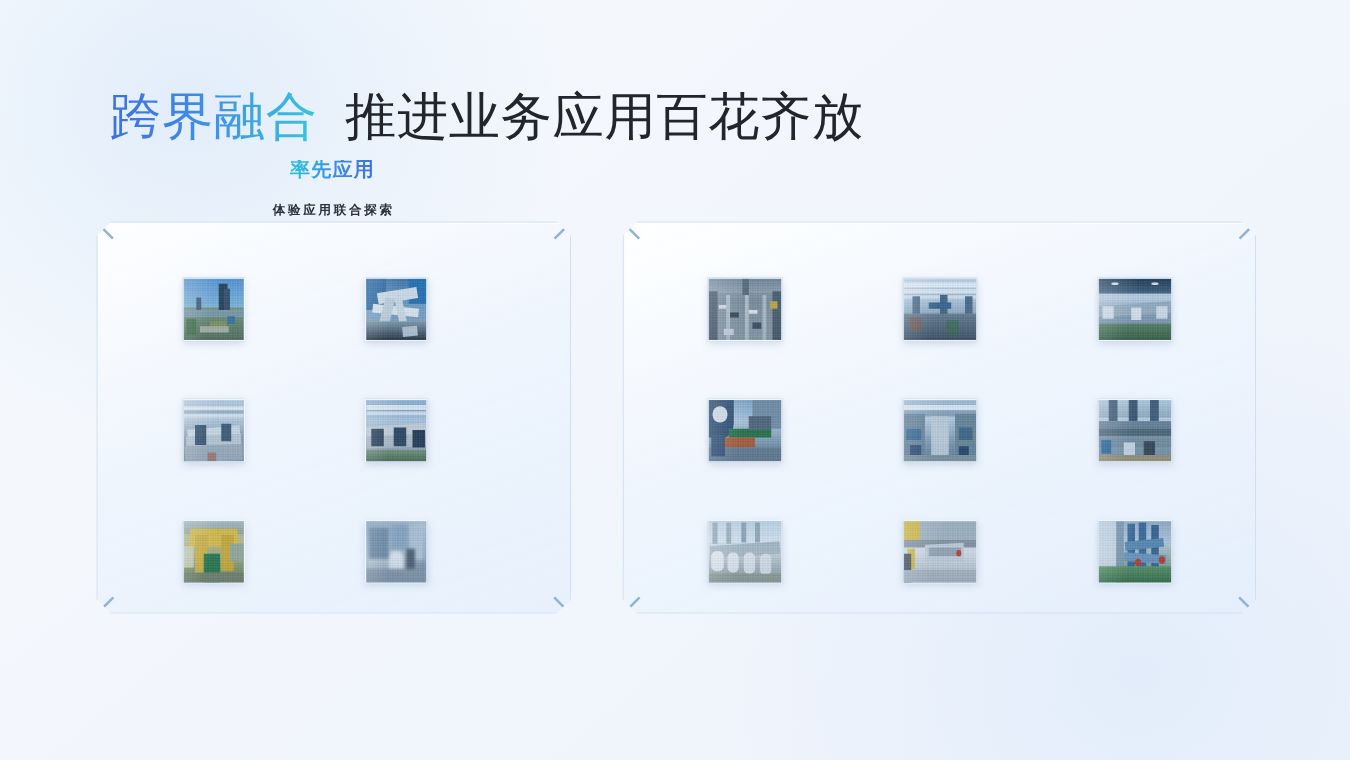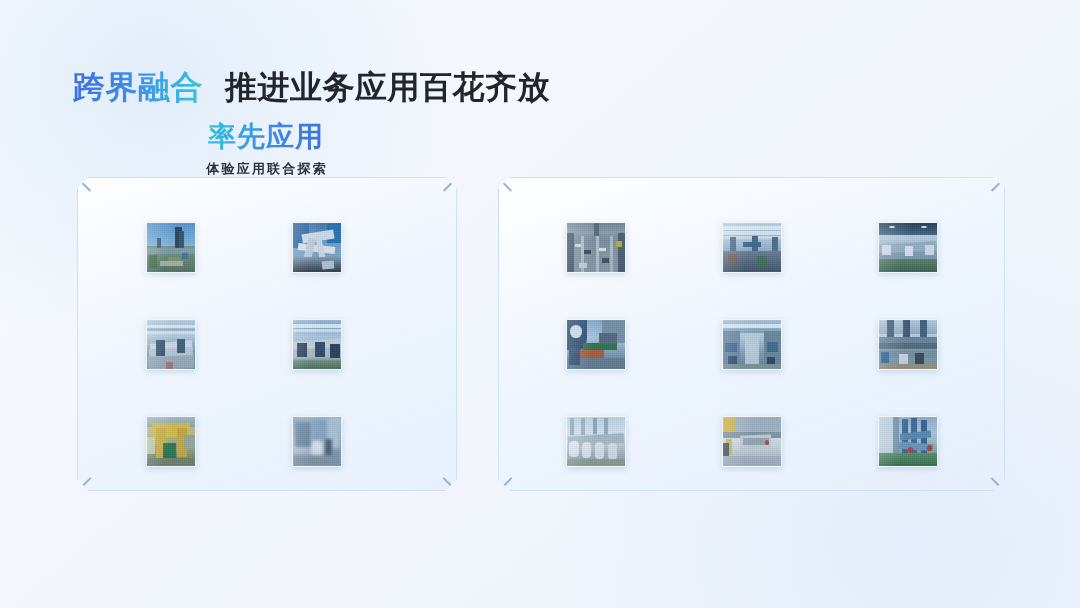--- a/index.html
+++ b/index.html
@@ -29,24 +29,24 @@
     position: absolute;
     right: -180px; bottom: -240px;
     width: 700px; height: 620px;
     background: radial-gradient(closest-side, rgba(214,230,250,0.5), rgba(214,230,250,0));
     pointer-events: none;
   }
 
   
   .headline {
     position: absolute;
-    left: 73px;
+    left: 88px;
     top: 44px;
-    font-size: 32px;
-    font-weight: 700;
+    font-size: 41px;
+    font-weight: 400;
     letter-spacing: 0.5px;
     white-space: nowrap;
     line-height: 44px;
   }
   .headline .accent {
     background-image: linear-gradient(96deg, #3f6fe0 0%, #3f8ce8 45%, #38c7dd 100%);
     -webkit-background-clip: text;
     background-clip: text;
     color: transparent;
     -webkit-text-fill-color: transparent;
@@ -66,21 +66,21 @@
   }
   .column {
     position: absolute;
     top: 0;
   }
   .column.left  { left: 60px;  width: 412px; }
   .column.right { left: 486px; width: 534px; }
 
   .col-title {
     text-align: center;
-    font-size: 28px;
+    font-size: 16px;
     font-weight: 700;
     line-height: 30px;
     letter-spacing: 1px;
     margin: 0;
   }
   .col-title .g-left {
     background-image: linear-gradient(100deg, #31c3db 0%, #3b8ae6 55%, #3f70df 100%);
     -webkit-background-clip: text;
     background-clip: text;
     color: transparent;
@@ -88,21 +88,21 @@
   }
   .col-title .g-right {
     background-image: linear-gradient(100deg, #2fc7dd 0%, #3a92e8 50%, #3d6fe0 100%);
     -webkit-background-clip: text;
     background-clip: text;
     color: transparent;
     -webkit-text-fill-color: transparent;
   }
   .col-sub {
     text-align: center;
-    font-size: 13px;
+    font-size: 10px;
     font-weight: 700;
     color: #2b3039;
     margin: 8px 0 0 0;
     line-height: 18px;
   }
   .col-sub.wide { letter-spacing: 4.2px; text-indent: 4.2px; }
   .col-sub.narrow { letter-spacing: 2.2px; text-indent: 2.2px; }
 
   
   .panel {

